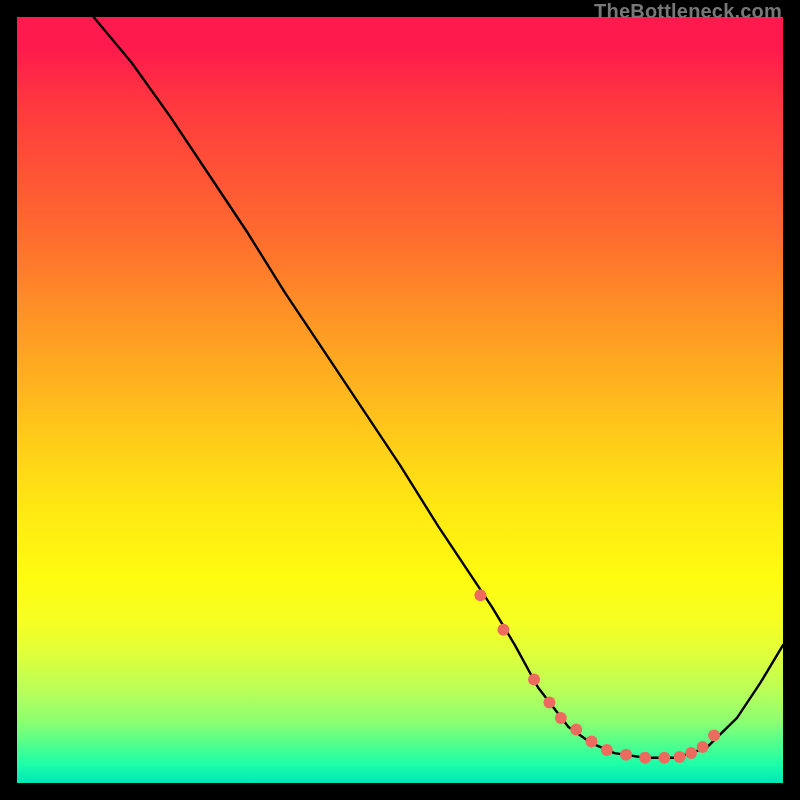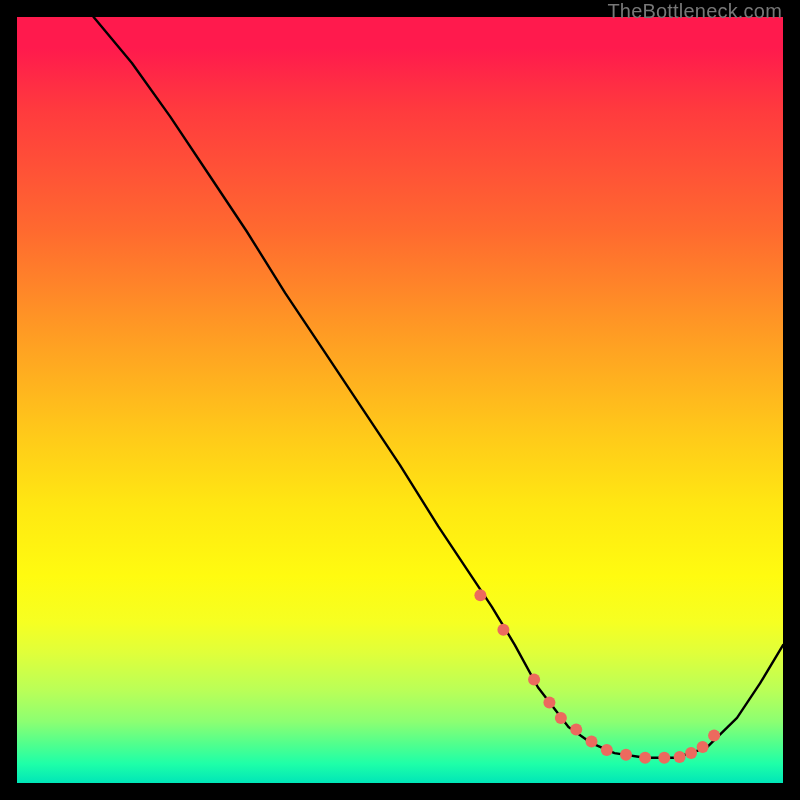--- a/index.html
+++ b/index.html
@@ -50,21 +50,21 @@
     width: 766px;
     height: 766px;
     overflow: visible;
   }
   .watermark {
     position: absolute;
     top: 0px;
     right: 18px;
     color: #777;
     font-size: 20px;
-    font-weight: 400;
+    font-weight: 700;
     letter-spacing: 0.2px;
     user-select: none;
   }
 </style>
 </head>
 <body>
 
 <div class="frame">
   <div class="gradient"></div>
   <svg class="curve" viewBox="0 0 766 766" preserveAspectRatio="none">

